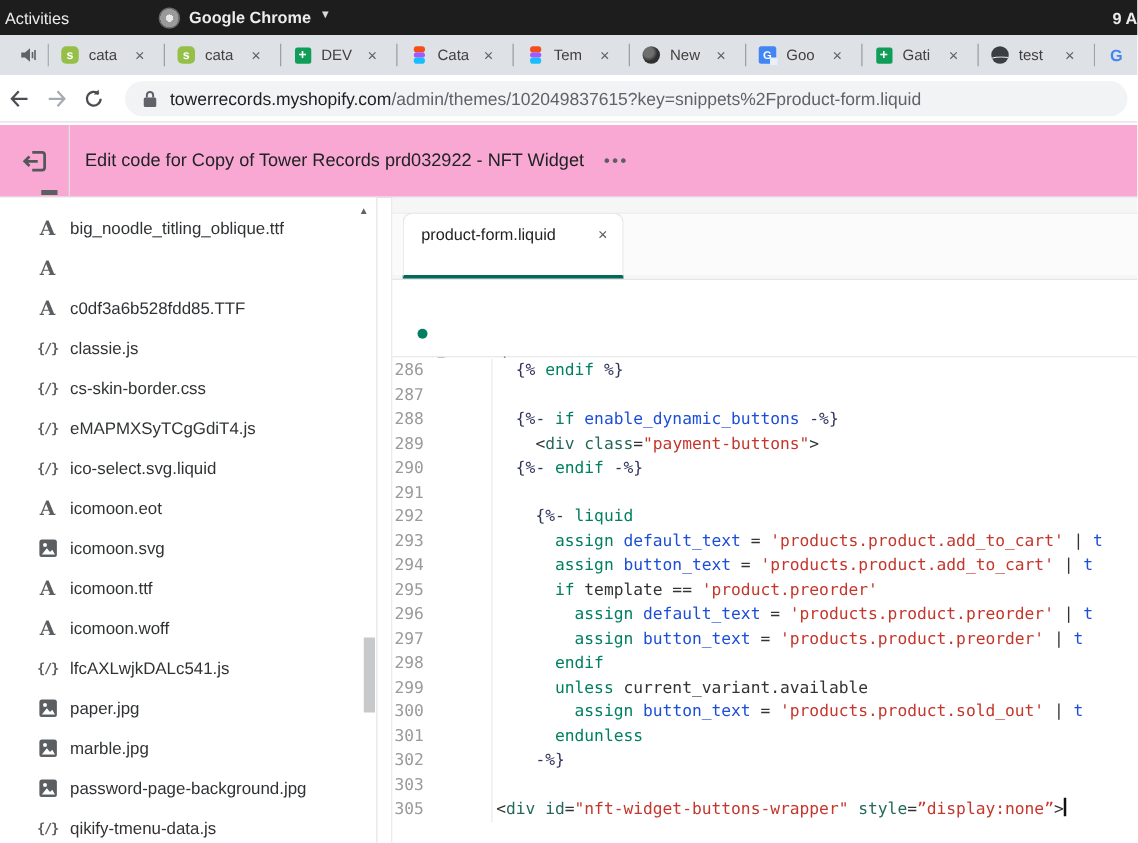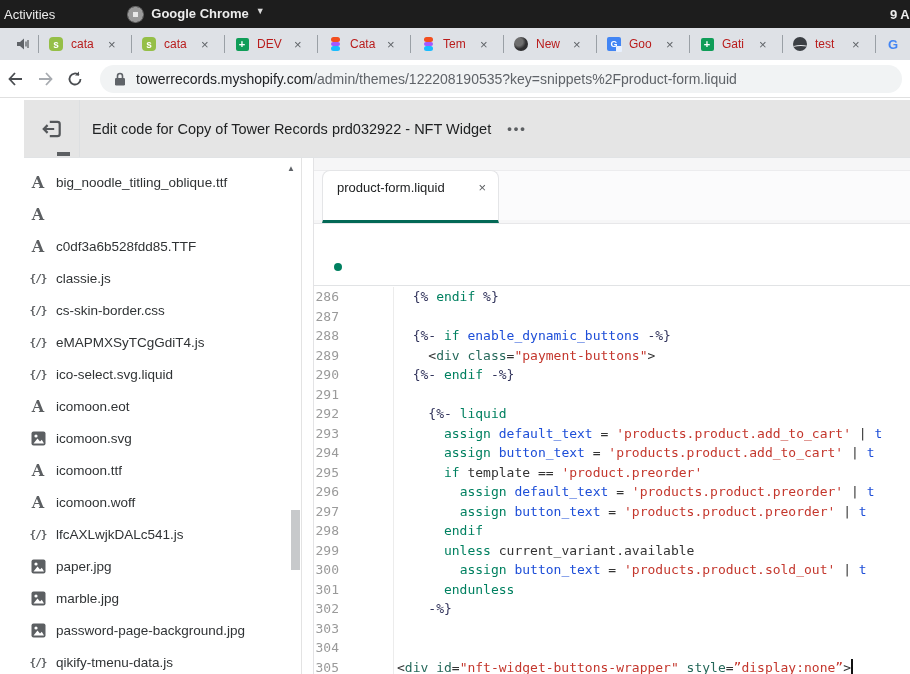--- a/index.html
+++ b/index.html
@@ -18,21 +18,21 @@
   .sysclock{position:absolute;right:0;top:0;height:28px;display:flex;align-items:center;
             width:20px;overflow:hidden;font-weight:bold;}
 
   
   .tabstrip{height:32px;background:#dee1e6;display:flex;align-items:center;position:relative;}
   .speaker{width:30px;display:flex;justify-content:center;align-items:center;margin-left:8px;}
   .btab{width:93px;height:32px;display:flex;align-items:center;position:relative;flex:0 0 auto;}
   .btab .tdiv{width:1px;height:18px;background:#9aa0a6;margin-right:9px;flex:0 0 auto;}
   .btab .fav{width:16px;height:16px;flex:0 0 auto;margin-right:7px;display:flex;
              align-items:center;justify-content:center;}
-  .btab .ttl{font-size:12px;color:#b91c1c;width:34px;overflow:hidden;white-space:nowrap;flex:0 0 auto;}
+  .btab .ttl{font-size:12px;color:#404040;width:34px;overflow:hidden;white-space:nowrap;flex:0 0 auto;}
   .btab .tx{font-size:13px;color:#5f6368;margin-left:3px;cursor:default;}
   .btab.partial{width:27px;overflow:hidden;}
   .fav-shopify{width:14px;height:14px;border-radius:4px;background:#95bf47;color:#fff;
                font-size:10px;font-weight:bold;display:flex;align-items:center;justify-content:center;}
   .fav-sheets{width:13px;height:13px;border-radius:2px;background:#0f9d58;color:#fff;
               font-size:11px;font-weight:bold;display:flex;align-items:center;justify-content:center;line-height:1;}
   .fav-figma{display:flex;flex-direction:column;gap:0;}
   .fav-figma i{width:9px;height:4.6px;border-radius:3px;display:block;}
   .fav-figma i:nth-child(1){background:#f24e1e;}
   .fav-figma i:nth-child(2){background:#a259ff;}
@@ -55,22 +55,22 @@
   .navbtn.fwd{color:#a7abb0;}
   .navbtn svg{display:block;}
   .omnibox{flex:1;height:28px;background:#f1f3f4;border-radius:14px;margin:0 8px 0 10px;
            display:flex;align-items:center;padding:0 14px;min-width:0;}
   .omnibox .lock{margin-right:10px;display:flex;}
   .omnibox .url{font-size:14px;white-space:nowrap;overflow:hidden;}
   .url .host{color:#202124;}
   .url .path{color:#5f6368;}
 
   
-  .pagehead{height:58px;background:#e5e5e5;border-bottom:1px solid #e1e3e5;display:flex;
-            align-items:center;position:relative;margin-top:2px;margin-left:24px;}
+  .pagehead{height:58px;background:#f9a8d4;border-bottom:1px solid #e1e3e5;display:flex;
+            align-items:center;position:relative;margin-top:2px;}
   .exitbtn{width:56px;display:flex;align-items:center;justify-content:center;align-self:stretch;
            border-right:1px solid #dddfe1;}
   .pagehead .ptitle{font-size:14.5px;color:#202223;margin-left:12px;}
   .kebab{margin-left:16px;color:#5c5f62;font-size:13px;letter-spacing:2px;font-weight:bold;}
   .partial-file-icon{position:absolute;left:33px;bottom:1px;width:13px;height:4px;background:#5c5f62;}
 
   
   .content{display:flex;height:518px;position:relative;}
   .sidebar{width:302px;border-right:1px solid #e3e3e3;position:relative;background:#fff;
            padding-top:8px;flex:0 0 auto;}
@@ -244,21 +244,21 @@
         <path d="M12 0.5 v4 h-4z" fill="#4a4d51"></path>
       </svg>
   </span>
   <div class="omnibox">
     <span class="lock">
       <svg width="12" height="14" viewBox="0 0 12 14">
           <rect x="1" y="6" width="10" height="7.5" rx="1.2" fill="#5f6368"></rect>
           <path d="M3.5 6V4a2.5 2.5 0 0 1 5 0v2" stroke="#5f6368" stroke-width="1.6" fill="none"></path>
         </svg>
     </span>
-    <span class="url"><span class="host">towerrecords.myshopify.com</span><span class="path">/admin/themes/122208190535?key=snippets%2Fproduct-form.liquid</span></span>
+    <span class="url"><span class="host">towerrecords.myshopify.com</span><span class="path">/admin/themes/102049837615?key=snippets%2Fproduct-form.liquid</span></span>
   </div>
 </div>
 
 <div class="pagehead">
   <span class="exitbtn">
     <svg width="22" height="22" viewBox="0 0 20 20">
       <path d="M8 3.5 H15 Q17 3.5 17 5.5 V14.5 Q17 16.5 15 16.5 H8" stroke="#54575a" stroke-width="2" fill="none"></path>
       <path d="M12 10 H3 M6 6.5 L2.5 10 L6 13.5" stroke="#54575a" stroke-width="2" fill="none"></path>
     </svg>
   </span>
@@ -394,19 +394,18 @@
           <div class="cl"><span class="ln">294</span><span class="cd"><span class="tk-pl">      </span><span class="tk-kw">assign</span><span class="tk-pl"> </span><span class="tk-vr">button_text</span><span class="tk-pl"> = </span><span class="tk-st">'products.product.add_to_cart'</span><span class="tk-pl"> | </span><span class="tk-vr">t</span></span></div>
           <div class="cl"><span class="ln">295</span><span class="cd"><span class="tk-pl">      </span><span class="tk-kw">if</span><span class="tk-pl"> template == </span><span class="tk-st">'product.preorder'</span></span></div>
           <div class="cl"><span class="ln">296</span><span class="cd"><span class="tk-pl">        </span><span class="tk-kw">assign</span><span class="tk-pl"> </span><span class="tk-vr">default_text</span><span class="tk-pl"> = </span><span class="tk-st">'products.product.preorder'</span><span class="tk-pl"> | </span><span class="tk-vr">t</span></span></div>
           <div class="cl"><span class="ln">297</span><span class="cd"><span class="tk-pl">        </span><span class="tk-kw">assign</span><span class="tk-pl"> </span><span class="tk-vr">button_text</span><span class="tk-pl"> = </span><span class="tk-st">'products.product.preorder'</span><span class="tk-pl"> | </span><span class="tk-vr">t</span></span></div>
           <div class="cl"><span class="ln">298</span><span class="cd"><span class="tk-pl">      </span><span class="tk-kw">endif</span></span></div>
           <div class="cl"><span class="ln">299</span><span class="cd"><span class="tk-pl">      </span><span class="tk-kw">unless</span><span class="tk-pl"> current_variant.available</span></span></div>
           <div class="cl"><span class="ln">300</span><span class="cd"><span class="tk-pl">        </span><span class="tk-kw">assign</span><span class="tk-pl"> </span><span class="tk-vr">button_text</span><span class="tk-pl"> = </span><span class="tk-st">'products.product.sold_out'</span><span class="tk-pl"> | </span><span class="tk-vr">t</span></span></div>
           <div class="cl"><span class="ln">301</span><span class="cd"><span class="tk-pl">      </span><span class="tk-kw">endunless</span></span></div>
           <div class="cl"><span class="ln">302</span><span class="cd"><span class="tk-pl">    </span><span class="tk-br">-%}</span></span></div>
           <div class="cl"><span class="ln">303</span><span class="cd"></span></div>
-          <div class="cl"><span class="ln">304</span><span class="cd"></span></div>
           <div class="cl"><span class="ln">305</span><span class="cd"><span class="tk-pl">&lt;</span><span class="tk-tg">div</span><span class="tk-pl"> </span><span class="tk-at">id</span><span class="tk-pl">=</span><span class="tk-st">"nft-widget-buttons-wrapper"</span><span class="tk-pl"> </span><span class="tk-at">style</span><span class="tk-pl">=</span><span class="tk-st">”display:none”</span><span class="tk-pl">&gt;</span><span class="cursor"></span></span></div>
         </div>
 
     </div>
   </div>
 </div>
 
 </body></html>

